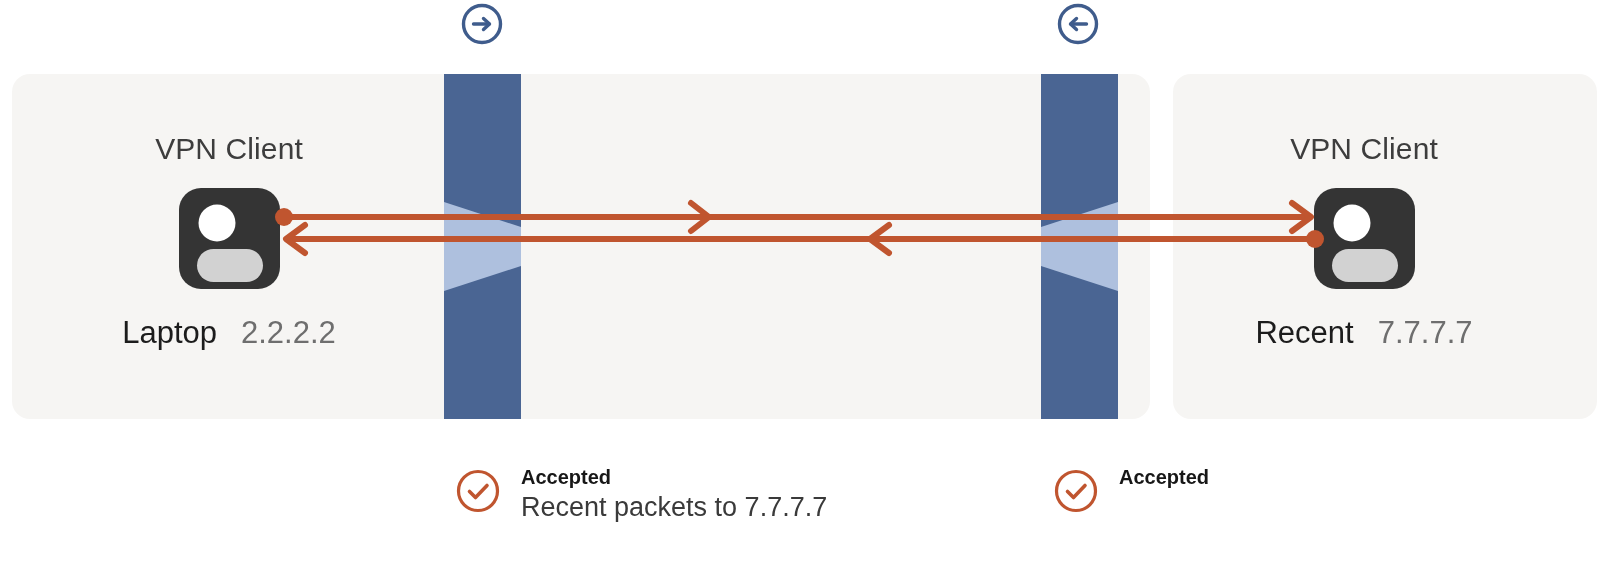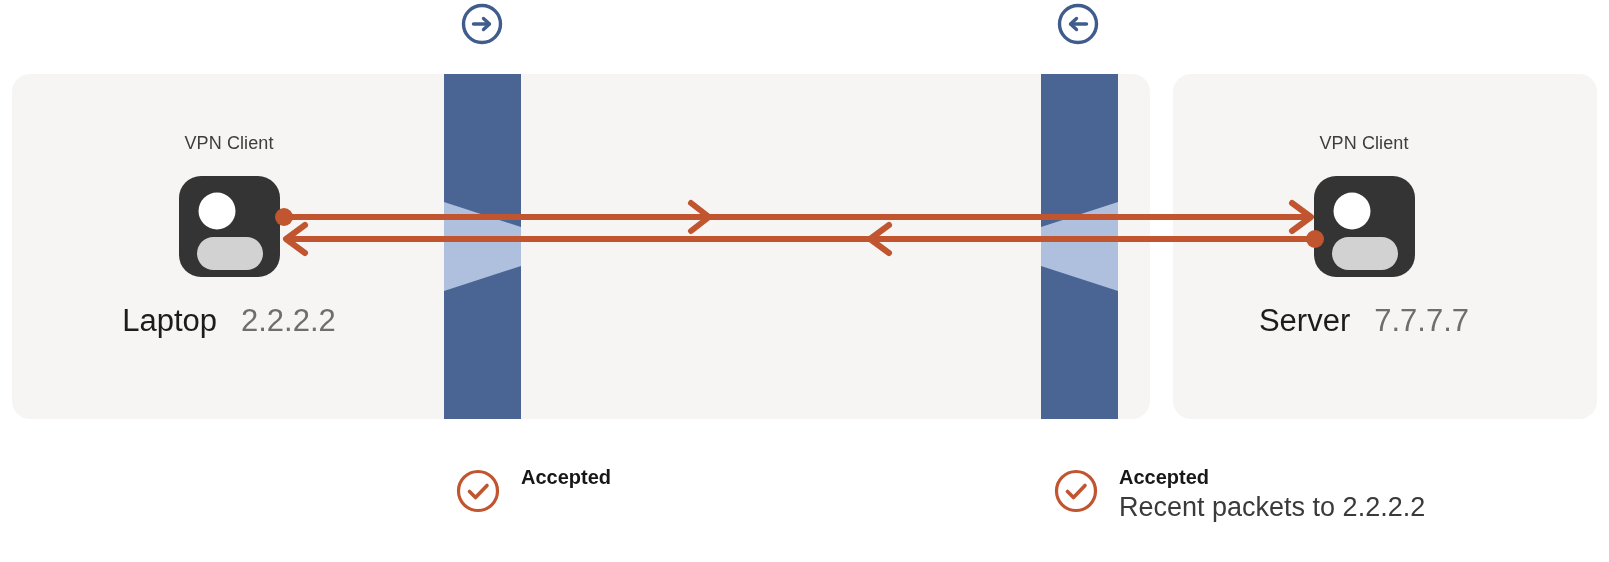--- a/index.html
+++ b/index.html
@@ -54,21 +54,21 @@
 
   
   .endpoint {
     position: absolute;
     text-align: center;
   }
   #endpoint-left  { left: 108px;  top: 134px; width: 242px; }
   #endpoint-right { left: 1243px; top: 134px; width: 242px; }
 
   .client-label {
-    font-size: 18px;
+    font-size: 30px;
     color: #3d3d3d;
     letter-spacing: 0.1px;
     line-height: 1;
     white-space: nowrap;
   }
   .device-icon {
     margin: 24px auto 0;
     width: 101px;
     height: 101px;
   }
@@ -178,21 +178,21 @@
   <div class="endpoint" id="endpoint-right">
     <div class="client-label">VPN Client</div>
     <div class="device-icon">
       <svg width="101" height="101" viewBox="0 0 101 101" xmlns="http://www.w3.org/2000/svg">
         <rect x="0" y="0" width="101" height="101" rx="22" ry="22" fill="#343434"></rect>
         <circle cx="38" cy="35" r="18.5" fill="#ffffff"></circle>
         <rect x="18" y="61" width="66" height="33" rx="16.5" ry="16.5" fill="#d2d2d2"></rect>
       </svg>
     </div>
     <div class="host-line">
-      <span class="host-name">Server</span><span class="host-ip">7.7.7.7</span>
+      <span class="host-name">Recent</span><span class="host-ip">7.7.7.7</span>
     </div>
   </div>
 
   <svg id="traffic" viewBox="0 0 1609 562" xmlns="http://www.w3.org/2000/svg">
     <g>
       <line x1="284" y1="217" x2="1312" y2="217" stroke="#c0552f" stroke-width="6"></line>
       <circle cx="284" cy="217" r="9" fill="#c0552f"></circle>
       <polyline points="691,203 709,217 691,231" fill="none" stroke="#c0552f" stroke-width="6" stroke-linecap="round" stroke-linejoin="round"></polyline>
       <polyline points="1292,203 1311,217 1292,231" fill="none" stroke="#c0552f" stroke-width="6" stroke-linecap="round" stroke-linejoin="round"></polyline>
     </g>
@@ -206,29 +206,29 @@
 
   <div class="status" id="status-left">
     <div class="status-icon">
       <svg width="46" height="46" viewBox="0 0 46 46" xmlns="http://www.w3.org/2000/svg">
         <circle cx="23" cy="23" r="19.5" fill="none" stroke="#c0552f" stroke-width="3.2"></circle>
         <polyline points="14.5,23.5 20.5,29.5 32,17.5" fill="none" stroke="#c0552f" stroke-width="3.6" stroke-linecap="round" stroke-linejoin="round"></polyline>
       </svg>
     </div>
     <div class="status-text">
       <span class="status-title">Accepted</span>
+      <span class="status-sub">Recent packets to 7.7.7.7</span>
     </div>
   </div>
 
   <div class="status" id="status-right">
     <div class="status-icon">
       <svg width="46" height="46" viewBox="0 0 46 46" xmlns="http://www.w3.org/2000/svg">
         <circle cx="23" cy="23" r="19.5" fill="none" stroke="#c0552f" stroke-width="3.2"></circle>
         <polyline points="14.5,23.5 20.5,29.5 32,17.5" fill="none" stroke="#c0552f" stroke-width="3.6" stroke-linecap="round" stroke-linejoin="round"></polyline>
       </svg>
     </div>
     <div class="status-text">
       <span class="status-title">Accepted</span>
-      <span class="status-sub">Recent packets to 2.2.2.2</span>
     </div>
   </div>
 
 </div>
 
 </body></html>

